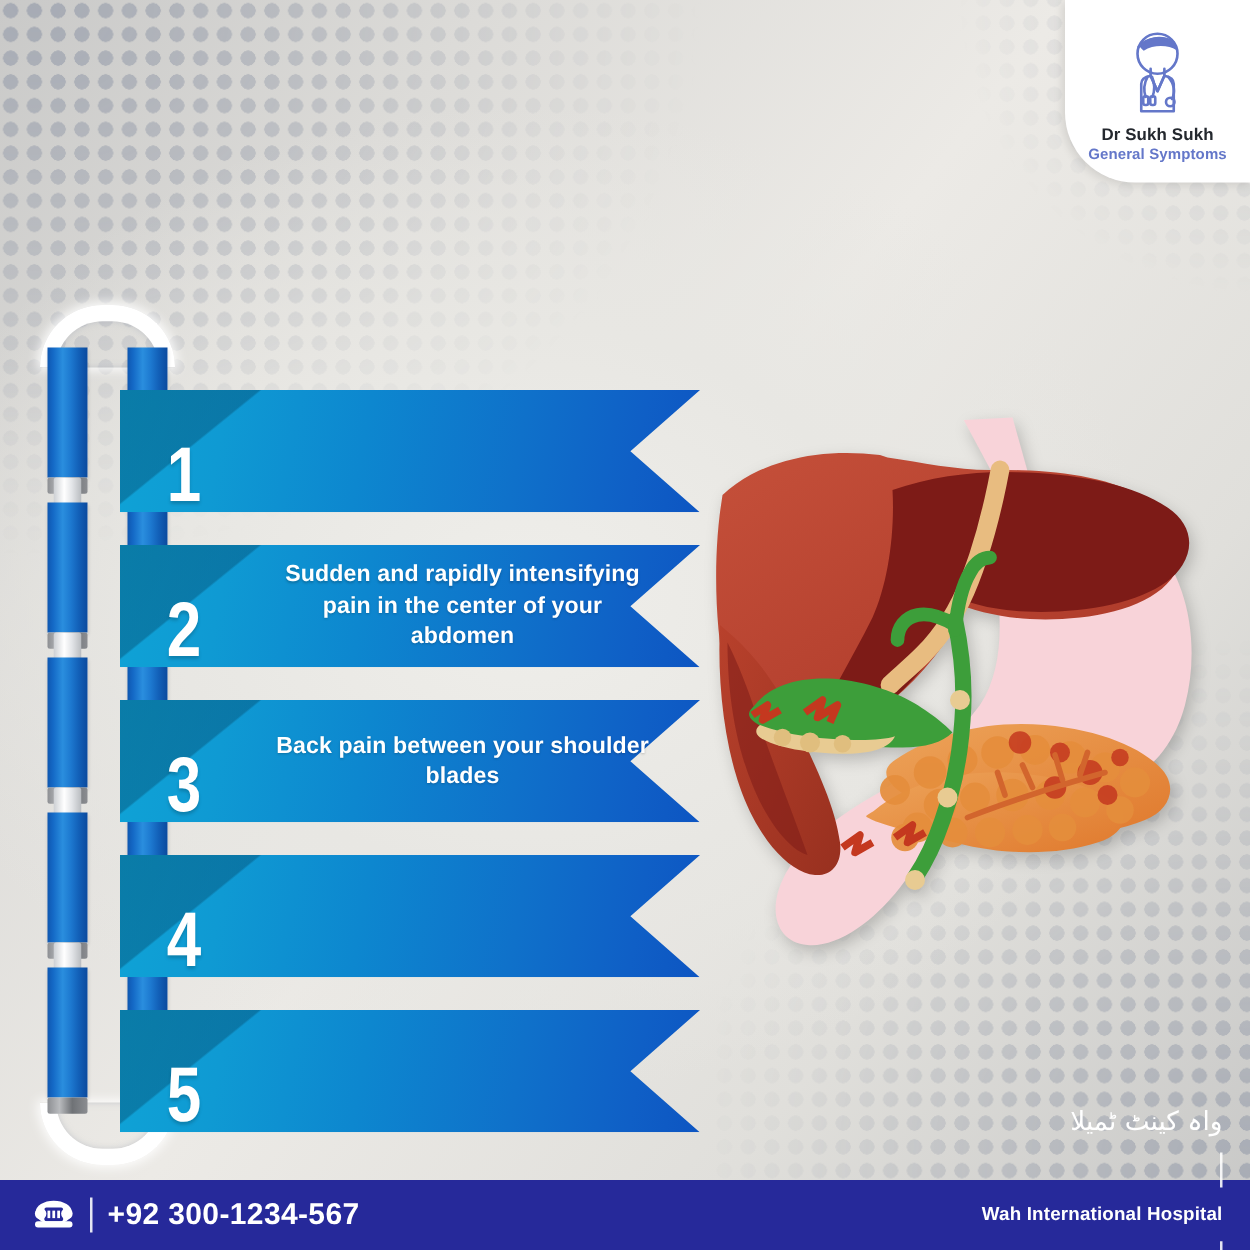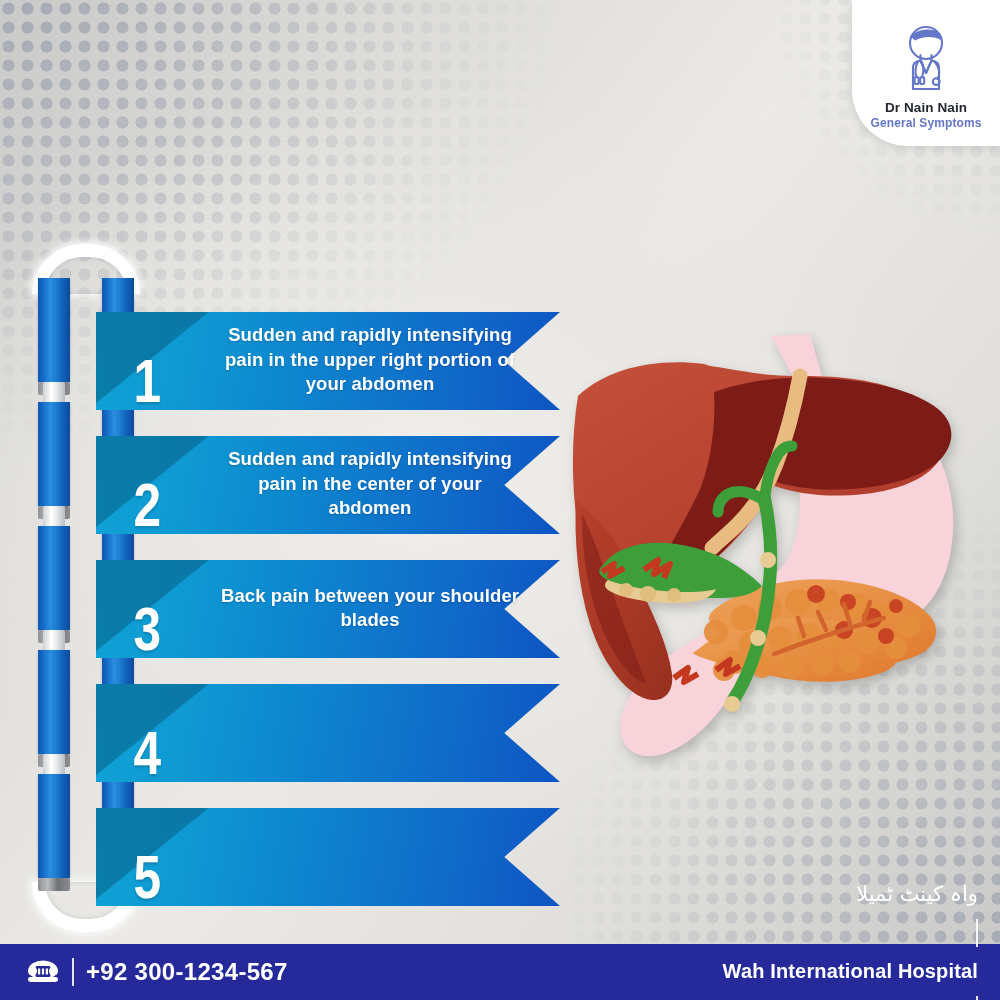--- a/index.html
+++ b/index.html
@@ -176,21 +176,21 @@
   }
   .f-right {
     margin-left:auto; display:flex; align-items:flex-end;
     gap:13px; padding-right:22px;flex-direction:column;
   }
   .f-urdu {
     font-size:21px; color:#ffffff; direction:rtl;
     font-family:"DejaVu Sans", sans-serif; white-space:nowrap;
   }
   .f-hosp {
-    font-size:20px; font-weight:700; color:#ffffff;
+    font-size:15px; font-weight:700; color:#ffffff;
     letter-spacing:.15px; white-space:nowrap;
   }
   .f-pin { width:19px; height:26px; display:block; }
 </style>
 </head>
 <body>
 
 <div class="poster">
 
   <div class="dots dots-tl"></div>
@@ -213,21 +213,21 @@
 
         <path d="M27 38.5 C24 44 24 50 25.5 54.5"></path>
         <path d="M30.6 38.5 C33 44 32.6 50 31 54.5"></path>
         <rect x="23.6" y="54" width="4" height="7" rx="1.6"></rect>
         <rect x="29.2" y="54" width="4" height="7" rx="1.6"></rect>
 
         <path d="M43.5 38.5 C48.5 44 49.5 51 46.5 56"></path>
         <circle cx="45.2" cy="58.6" r="3.4"></circle>
       </svg>
     </span>
-    <div class="logo-name">Dr Nain Nain</div>
+    <div class="logo-name">Dr Sukh Sukh</div>
     <div class="logo-sub">General Symptoms</div>
   </div>
 
 
   <div class="rail">
     <div class="clamp clamp-top"></div>
     <div class="clamp clamp-bot"></div>
 
     <div class="pole pole-a">
       <div class="seg" style="top:0px;   height:104px;"></div>
@@ -261,21 +261,20 @@
         <div class="rod" style="top:476px;"></div>
       <div class="seg" style="top:496px; height:104px;"></div>
         <div class="cap" style="top:600px;"></div>
     </div>
   </div>
 
   <div class="ribbon" style="top:312px;">
     <div class="ribbon-body"></div>
     <div class="ribbon-fold"></div>
     <div class="ribbon-num">1</div>
-    <div class="ribbon-text">Sudden and rapidly intensifying pain in the upper right portion of your abdomen</div>
   </div>
 
   <div class="ribbon" style="top:436px;">
     <div class="ribbon-body"></div>
     <div class="ribbon-fold"></div>
     <div class="ribbon-num">2</div>
     <div class="ribbon-text">Sudden and rapidly intensifying pain in the center of your abdomen</div>
   </div>
 
   <div class="ribbon" style="top:560px;">

